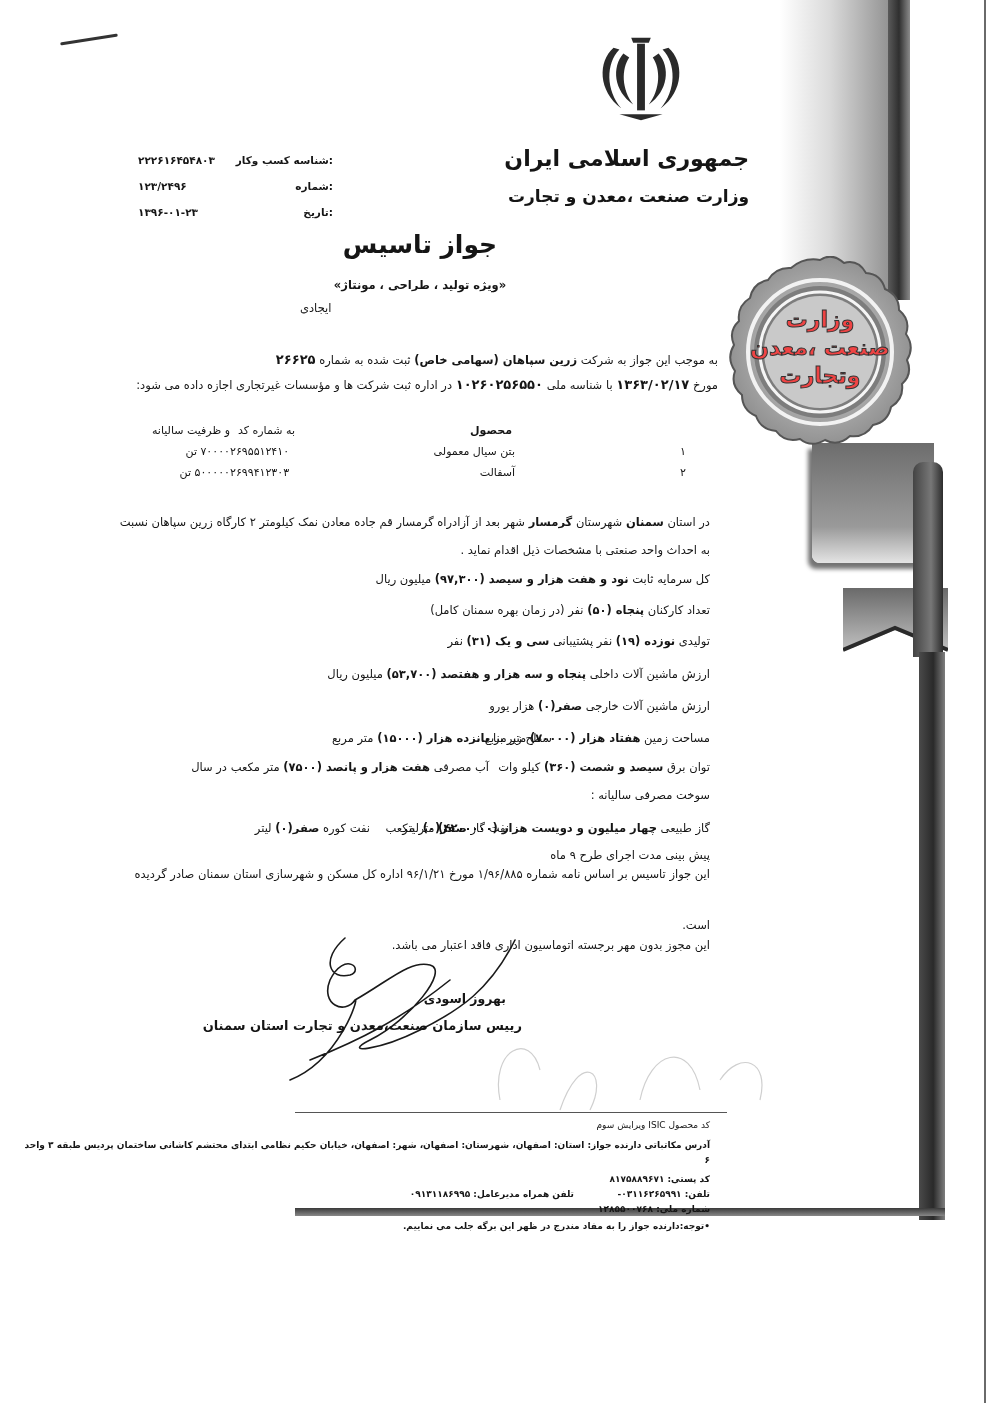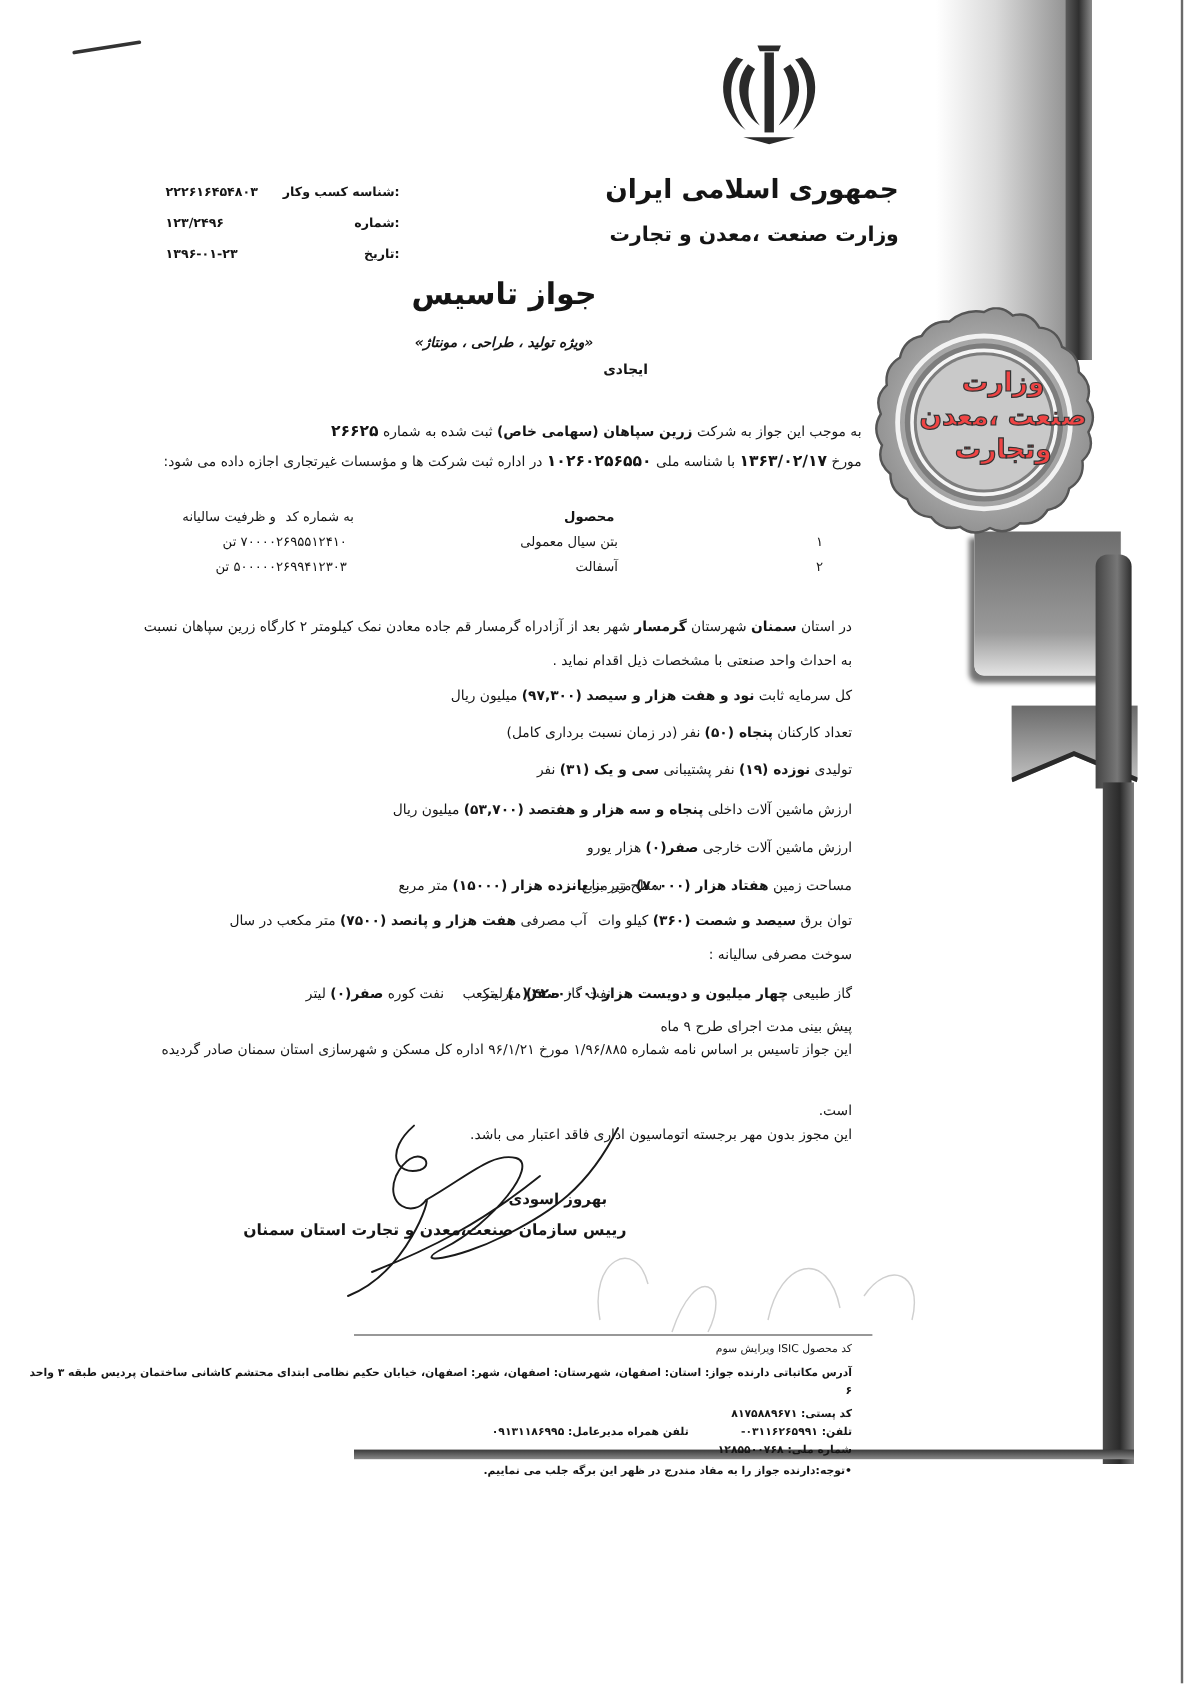--- a/index.html
+++ b/index.html
@@ -1,39 +1,39 @@
 <!DOCTYPE html>
 <html><head>
 <meta charset="utf-8">
 <style>
   html, body { margin: 0; padding: 0; background: #ffffff; }
   body { width: 992px; height: 1403px; position: relative; overflow: hidden;
          font-family: "DejaVu Sans", sans-serif; color: #151515; }
   .abs { position: absolute; }
-  .rtl { direction: rtl; text-align: right; unicode-bidi: plaintext; margin-left: 16px; }
+  .rtl { direction: rtl; text-align: right; unicode-bidi: plaintext; }
   .b { font-weight: bold; }
 
   
   .pen-mark { left: 60px; top: 38px; width: 58px; height: 3px; background: #333;
               transform: rotate(-9deg); border-radius: 2px; }
 
   
   .emblem { left: 592px; top: 30px; width: 98px; height: 98px; }
 
   .gov-title { right: 243px; top: 146px; font-size: 22px; font-weight: bold; white-space: nowrap; }
   .ministry-title { right: 243px; top: 186px; font-size: 17px; font-weight: bold; white-space: nowrap; }
 
   
   .idblock { left: 138px; top: 152px; width: 195px; font-size: 10.5px; font-weight: bold; }
   .idrow { display: flex; flex-direction: row-reverse; justify-content: space-between;
            height: 26px; line-height: 16px; }
 
   .doc-title { left: 300px; width: 240px; top: 230px; text-align: center; font-size: 25px; font-weight: bold; direction: rtl; }
-  .doc-sub { left: 300px; width: 240px; top: 278px; text-align: center; font-size: 11.5px; font-weight: bold; direction: rtl; font-style: italic; }
-  .doc-type { left: 300px; width: 240px; top: 301px; text-align: right; font-size: 11.5px; font-weight: bold; direction: rtl; }
+  .doc-sub { left: 300px; width: 240px; top: 278px; text-align: center; font-size: 11.5px; font-weight: bold; direction: rtl; }
+  .doc-type { left: 300px; width: 240px; top: 301px; text-align: left; font-size: 11.5px; font-weight: normal; direction: rtl; }
 
   .para { right: 274px; font-size: 11.5px; white-space: nowrap; direction: rtl; }
   .para .n { font-weight: bold; font-size: 13px; }
 
   
   .ptable { left: 130px; top: 424px; width: 570px; font-size: 11px; }
   .prow { position: relative; height: 21px; }
   .prow span { position: absolute; white-space: nowrap; direction: rtl; }
   .c-idx { right: 14px; }
   .c-name { right: 185px; }
@@ -173,21 +173,21 @@
 
 <div class="abs line" style="top:515px;">
   <span>در استان </span><span class="b">سمنان</span><span> شهرستان </span><span class="b">گرمسار</span><span> شهر بعد از آزادراه گرمسار قم جاده معادن نمک کیلومتر ۲ کارگاه زرین سپاهان نسبت</span>
 </div>
 <div class="abs line" style="top:543px;">به احداث واحد صنعتی با مشخصات ذیل اقدام نماید .</div>
 
 <div class="abs line" style="top:572px;">
   <span>کل سرمایه ثابت </span><span class="b">نود و هفت هزار و سیصد (۹۷,۳۰۰)</span><span> میلیون ریال</span>
 </div>
 <div class="abs line" style="top:603px;">
-  <span>تعداد کارکنان </span><span class="b">پنجاه (۵۰)</span><span> نفر (در زمان نسبت برداری کامل)</span>
+  <span>تعداد کارکنان </span><span class="b">پنجاه (۵۰)</span><span> نفر (در زمان بهره سمنان کامل)</span>
 </div>
 <div class="abs line" style="top:634px;">
   <span>تولیدی </span><span class="b">نوزده (۱۹)</span><span> نفر پشتیبانی </span><span class="b">سی و یک (۳۱)</span><span> نفر</span>
 </div>
 <div class="abs line" style="top:667px;">
   <span>ارزش ماشین آلات داخلی </span><span class="b">پنجاه و سه هزار و هفتصد (۵۳,۷۰۰)</span><span> میلیون ریال</span>
 </div>
 <div class="abs line" style="top:699px;">
   <span>ارزش ماشین آلات خارجی </span><span class="b">صفر(۰)</span><span> هزار یورو</span>
 </div>

